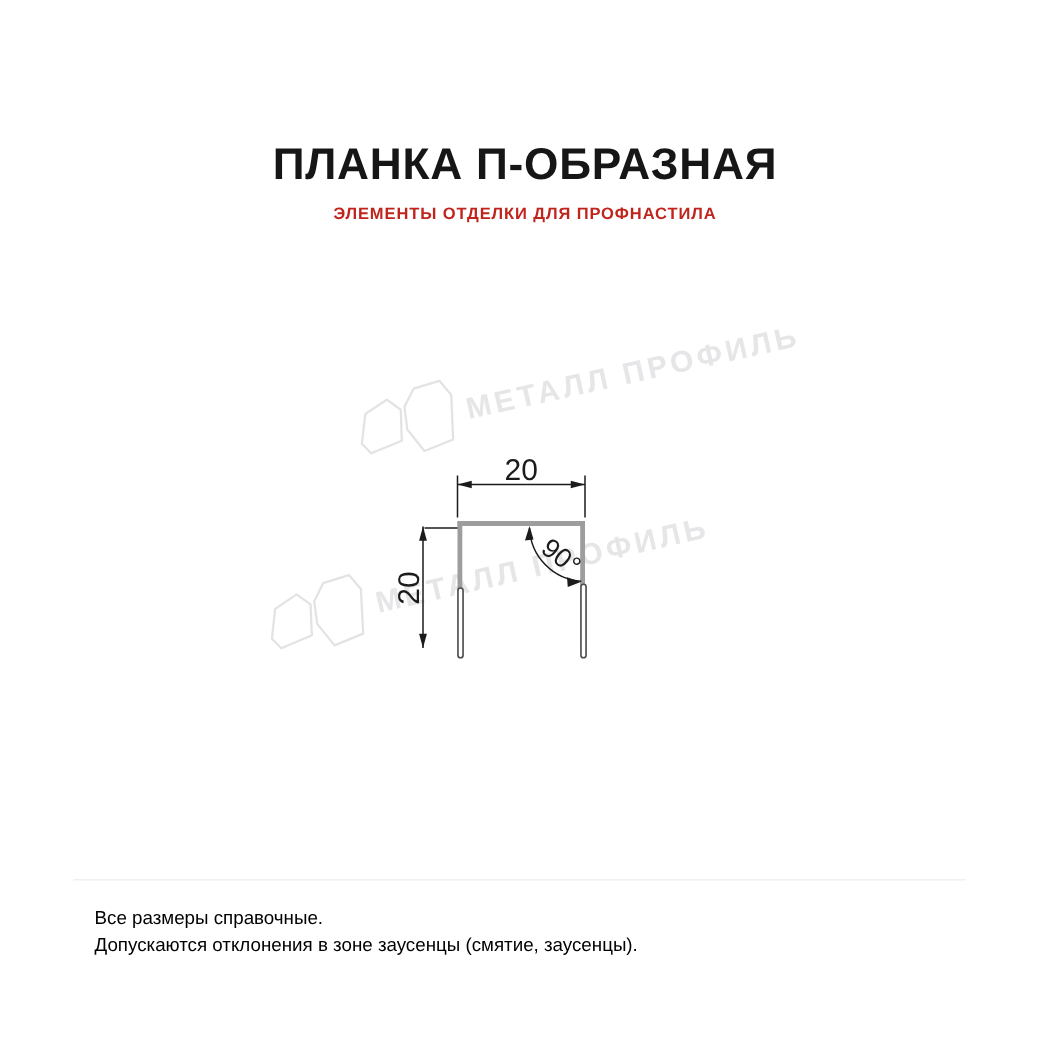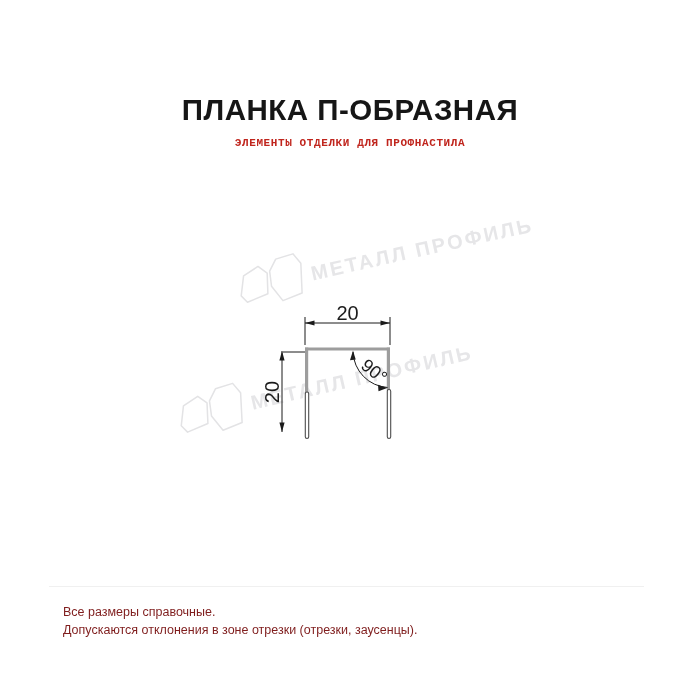--- a/index.html
+++ b/index.html
@@ -3,36 +3,36 @@
 <meta charset="utf-8">
 <style>
   html,body{margin:0;padding:0;background:#fff;}
   .page{position:relative;width:644px;height:700px;background:#ffffff;overflow:hidden;
         font-family:"Liberation Sans",sans-serif;}
   
   .header{position:absolute;top:96px;left:0;width:700px;text-align:center;}
   .title-line{font-size:29.5px;line-height:28px;font-weight:bold;color:#161616;
               letter-spacing:.5px;}
   .subtitle{margin-top:13px;font-size:11px;font-weight:bold;letter-spacing:.6px;
-            color:#c0251d;font-family:Liberation Mono, monospace;}
+            color:#c0251d;}
   
   .watermark{position:absolute;display:flex;align-items:center;gap:6px;
              transform-origin:left center;color:#e6e6e8;white-space:nowrap;
              pointer-events:none;}
   .watermark .wm-text{font-size:20px;font-weight:bold;letter-spacing:2.5px;}
   .wm-upper{left:237px;top:264px;transform:rotate(-12.5deg);}
   .wm-lower{left:177px;top:394px;transform:rotate(-13deg);}
   .wm-logo{flex:0 0 auto;}
   
   .drawing{position:absolute;left:250px;top:300px;}
   .drawing text{font-family:"Liberation Sans",sans-serif;fill:#1b1b1b;}
   
   .divider{position:absolute;left:49px;top:586px;width:602px;height:1px;background:#f0f0f0;}
   .footer{position:absolute;left:63px;top:604px;font-size:12.5px;line-height:17.5px;
-          color:#7f1d1d;}
+          color:#000000;}
 </style>
 </head>
 <body>
 
 <div class="page">
 
   <div class="header">
     <div class="title-line">ПЛАНКА П-ОБРАЗНАЯ</div>
     <div class="subtitle">ЭЛЕМЕНТЫ ОТДЕЛКИ ДЛЯ ПРОФНАСТИЛА</div>
   </div>
@@ -84,16 +84,16 @@
       <path d="M 103 52 A 37 37 0 0 0 137.5 87.5" fill="none" stroke="#1b1b1b" stroke-width="1"></path>
       <polygon points="103,50.6 100,60.3 105.7,59.6" fill="#1b1b1b"></polygon>
       <polygon points="137.2,88 128,84.8 128.5,91.3" fill="#1b1b1b"></polygon>
       <text x="123.5" y="77" font-size="18" text-anchor="middle" transform="rotate(38 123.5 72)">90°</text>
     </g>
   </svg>
 
   <div class="divider"></div>
   <div class="footer">
     <div>Все размеры справочные.</div>
-    <div>Допускаются отклонения в зоне отрезки (отрезки, заусенцы).</div>
+    <div>Допускаются отклонения в зоне заусенцы (смятие, заусенцы).</div>
   </div>
 
 </div>
 
 </body></html>

